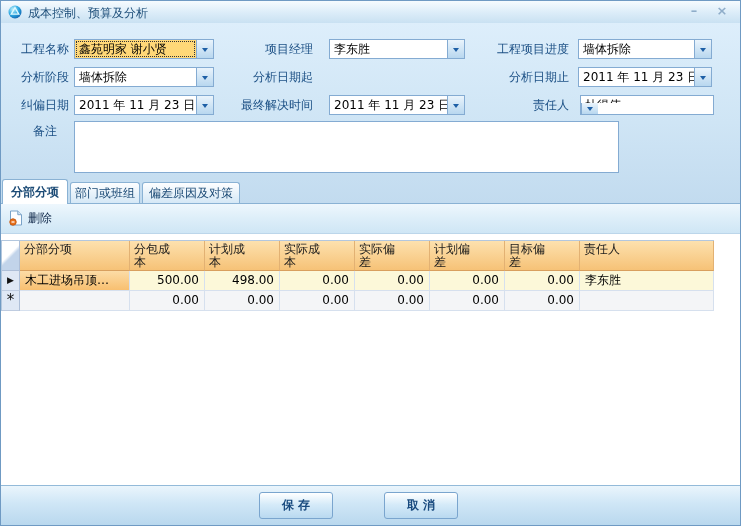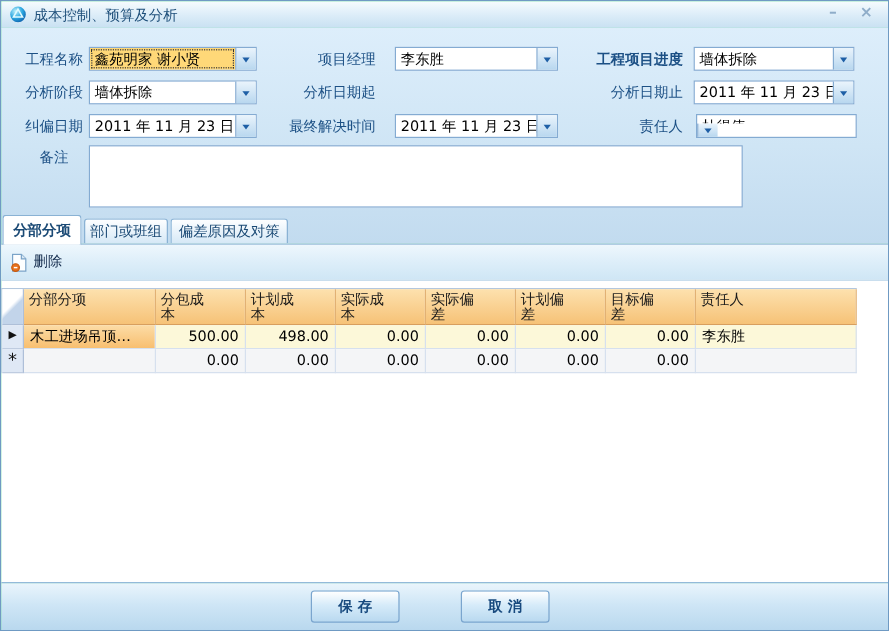--- a/index.html
+++ b/index.html
@@ -34,21 +34,21 @@
   .tab-strip{position:absolute;top:178px;left:0;right:0;height:24px;}
   .tab{position:absolute;box-sizing:border-box;border:1px solid #8ab2d4;border-bottom:none;
     border-radius:3px 3px 0 0;text-align:center;color:#1b4a75;white-space:nowrap;overflow:hidden;}
   .tab.active{left:1px;top:0;width:66px;height:25px;background:#fff;font-weight:bold;line-height:24px;z-index:3;}
   .tab.t2{left:69px;top:3px;width:70px;height:21px;background:linear-gradient(180deg,#fdfeff,#d5e8f6);line-height:20px;}
   .tab.t3{left:141px;top:3px;width:98px;height:21px;background:linear-gradient(180deg,#fdfeff,#d5e8f6);line-height:20px;}
   
   .tab-page{position:absolute;top:202px;left:0;right:0;bottom:39px;background:#fff;border-top:1px solid #8ab2d4;}
   .toolbar{height:29px;background:linear-gradient(180deg,#eef7fd 0%,#ddeef9 50%,#cfe6f5 100%);
     border-bottom:1px solid #bcd6ea;display:flex;align-items:center;padding-left:5px;}
-  .toolbar-btn{display:flex;align-items:flex-end;gap:5px;color:#10284a;padding:2px 8px 2px 3px;cursor:default;}
+  .toolbar-btn{display:flex;align-items:flex-start;gap:5px;color:#10284a;padding:2px 8px 2px 3px;cursor:default;}
   .grid{position:absolute;top:36px;left:0;border-left:1px solid #b3c7de;border-top:1px solid #b3c7de;}
   .grid-row{display:flex;}
   .cell{box-sizing:border-box;overflow:hidden;white-space:nowrap;}
   .c0{width:18px;} .c1{width:110px;} .c2,.c3,.c4,.c5,.c6,.c7{width:75px;} .c8{width:134px;}
   .h-cell{height:30px;padding:2px 0 0 4px;line-height:13px;color:#1a1a1a;white-space:normal;
     background:linear-gradient(180deg,var(--header-orange-top,#fde1ae),var(--header-orange-bottom,#f6c277));
     border-right:1px solid #e2b173;border-bottom:1px solid #d89f5e;}
   .h-cell .wrapn{display:inline-block;width:40px;}
   .corner{height:30px;background:linear-gradient(135deg,#ffffff 45%,#c2d4ea 55%);
     border-right:1px solid #aebfd8;border-bottom:1px solid #aebfd8;}
@@ -101,21 +101,21 @@
           <span class="arrow"></span>
         </span>
     </div>
     <span class="flabel" style="left:230px;top:19px;width:82px;">项目经理</span>
     <div class="field" style="left:328px;top:16px;width:136px;">
       <span class="val">李东胜</span>
       <span class="combo-btn">
           <span class="arrow"></span>
         </span>
     </div>
-    <span class="flabel" style="left:460px;top:19px;width:108px;font-weight:bold;">工程项目进度</span>
+    <span class="flabel" style="left:460px;top:19px;width:108px;">工程项目进度</span>
     <div class="field" style="left:577px;top:16px;width:134px;">
       <span class="val">墙体拆除</span>
       <span class="combo-btn">
           <span class="arrow"></span>
         </span>
     </div>
 
     <span class="flabel" style="left:0;top:47px;width:68px;">分析阶段</span>
     <div class="field" style="left:73px;top:44px;width:140px;">
       <span class="val">墙体拆除</span>

